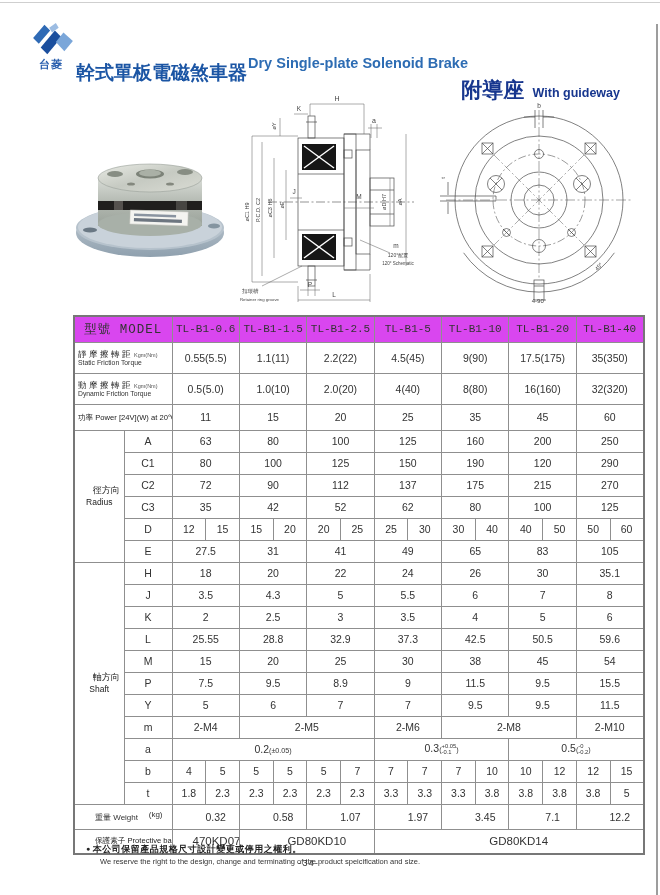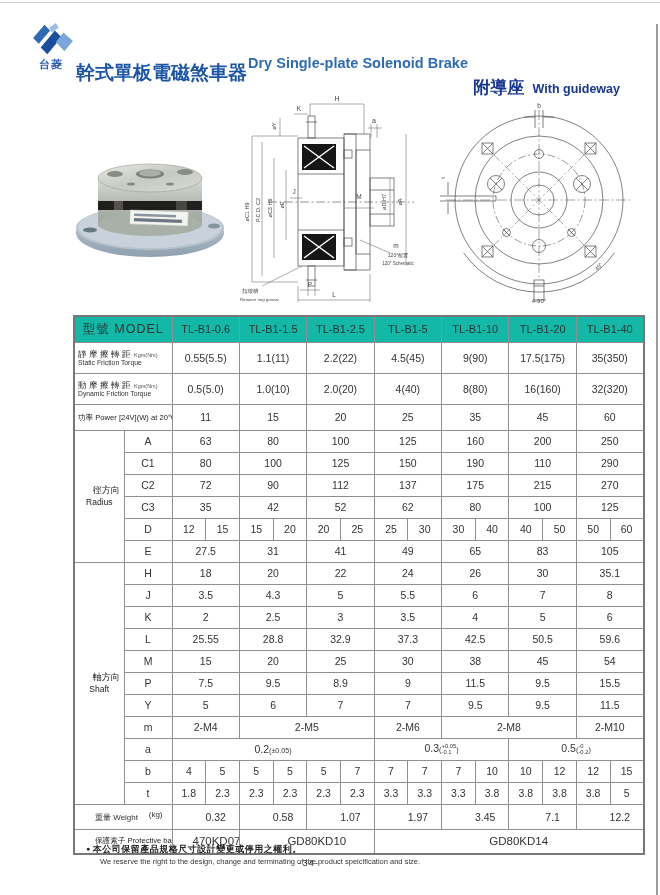--- a/index.html
+++ b/index.html
@@ -8,40 +8,40 @@
   .scan-top { position:absolute; top:2px; left:0; width:100%; height:1px; background:#cfcfcf; }
   .scan-edge { position:absolute; top:24px; right:2px; width:2px; height:871px; background:#9d9d9d; }
 
   
   .logo { position:absolute; left:30px; top:22px; }
   .brand-zh { position:absolute; left:39px; top:57px; font-size:11px; font-weight:bold; color:#2a5fae; letter-spacing:1px; }
   .model-series { position:absolute; left:77px; top:18px; font-size:27px; font-style:italic; font-weight:bold; color:#1b55a4; letter-spacing:1px; }
   .title-zh { position:absolute; left:76px; top:60px; font-size:19px; font-weight:bold; color:#1b55a4; }
   .title-en { position:absolute; left:248px; top:55px; font-size:14.5px; font-weight:bold; color:#2d6cb3; }
   .variant { position:absolute; right:40px; top:76px; text-align:right; color:#17368e; }
-  .variant .vzh { font-size:17px; font-weight:bold; }
+  .variant .vzh { font-size:21px; font-weight:bold; }
   .variant .ven { font-size:12.5px; font-weight:bold; margin-left:4px; }
 
   
   .photo   { position:absolute; left:68px;  top:138px; }
   .section { position:absolute; left:240px; top:90px;  }
   .front   { position:absolute; left:438px; top:96px;  }
   svg text { font-family:"Liberation Sans", sans-serif; fill:#444; }
 
   
   .spec-wrap { position:absolute; left:73px; top:315px; }
   table { border-collapse:collapse; table-layout:fixed; width:570px; border:2px solid #777; }
   td, th { border:1px solid #8f8f8f; text-align:center; vertical-align:middle; color:#333;
            font-size:10.5px; font-weight:normal; padding:0; overflow:hidden; white-space:nowrap; }
   tr.r-hd td, tr.r-hd th { height:26px; }
   tr.r-lg td { height:31px; }
   tr.r-md td { height:26px; }
   tr.r-sm td { height:22px; }
   tr.r-wt td { height:25px;padding-left:20px; }
-  th.hd { background:#14b8a6; font-size:11px; }
+  th.hd { background:#d946ef; font-size:11px;font-family:Liberation Mono, monospace; }
   th.model-hd { font-size:12.5px; letter-spacing:1px; }
   td.lbl { text-align:left; padding:1px 3px; }
   td.lbl .zh { font-size:8.5px; letter-spacing:2.5px; color:#222; line-height:1.2; }
   td.lbl .unit { font-size:5.5px; letter-spacing:0; margin-left:1px; color:#555; }
   td.lbl .en { font-size:6.8px; letter-spacing:0; color:#333; line-height:1.15; }
   td.lbl .one { font-size:7.6px; letter-spacing:0; color:#222; }
   td.lbl.wt { display:table-cell; }
   td.lbl.wt span { font-size:8px; }
   td.lbl.wt .kg { float:right; margin-right:6px; }
   td.grp { font-size:9px; color:#222; }
@@ -360,21 +360,21 @@
             <td class="val" colspan="2">200</td>
             <td class="val" colspan="2">250</td>
           </tr>
           <tr class="r-sm">
             <td class="param">C1</td>
             <td class="val" colspan="2">80</td>
             <td class="val" colspan="2">100</td>
             <td class="val" colspan="2">125</td>
             <td class="val" colspan="2">150</td>
             <td class="val" colspan="2">190</td>
-            <td class="val" colspan="2">110</td>
+            <td class="val" colspan="2">120</td>
             <td class="val" colspan="2">290</td>
           </tr>
           <tr class="r-sm">
             <td class="param">C2</td>
             <td class="val" colspan="2">72</td>
             <td class="val" colspan="2">90</td>
             <td class="val" colspan="2">112</td>
             <td class="val" colspan="2">137</td>
             <td class="val" colspan="2">175</td>
             <td class="val" colspan="2">215</td>

